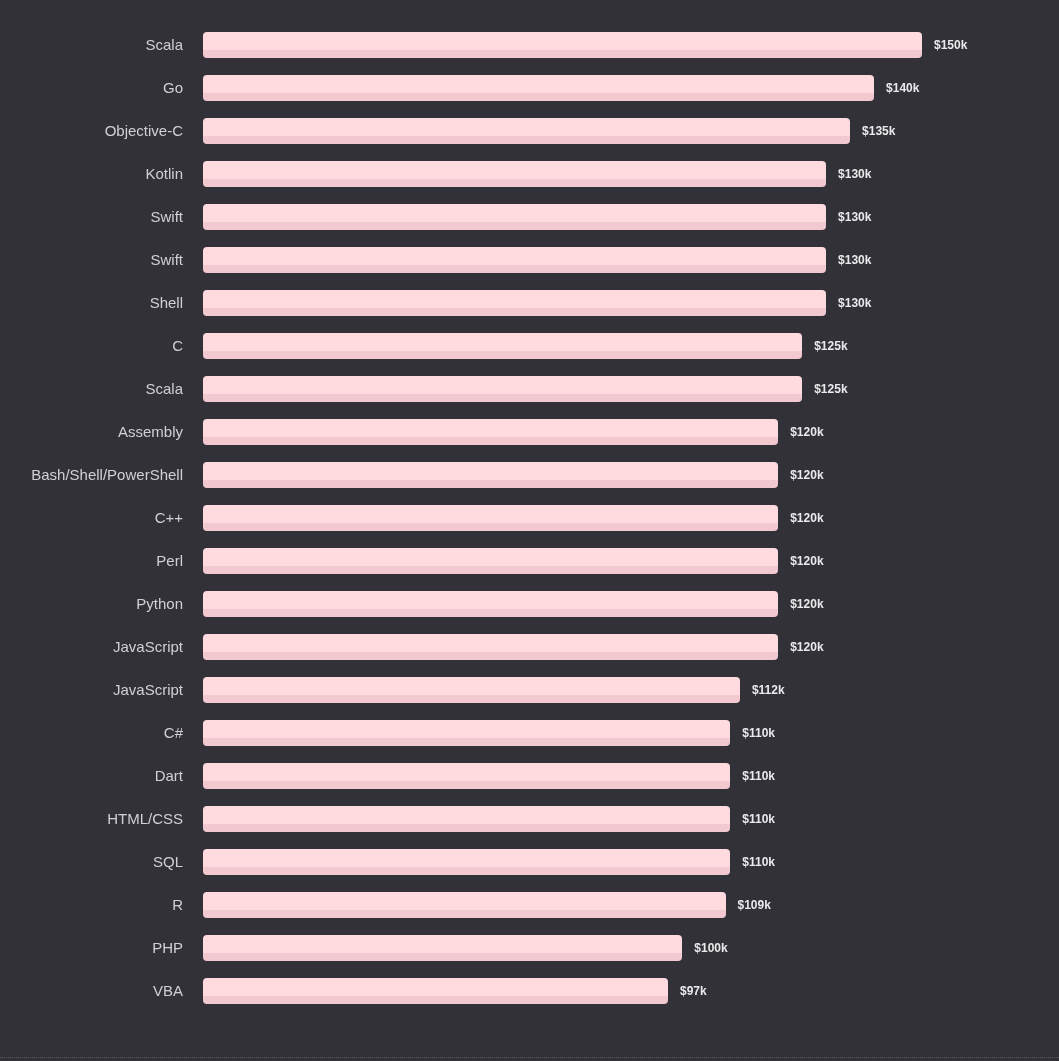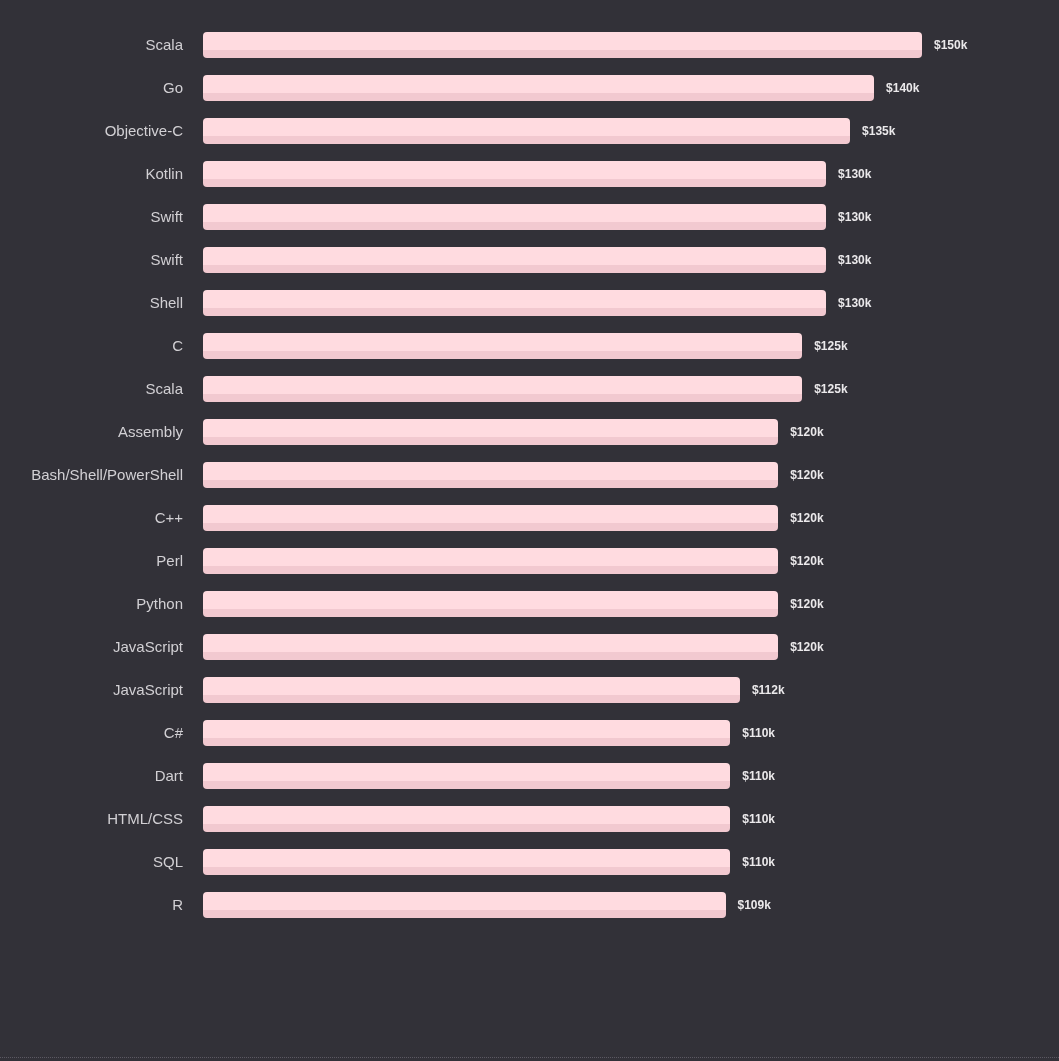--- a/index.html
+++ b/index.html
@@ -168,15 +168,25 @@
       <div class="row">
         <div class="row-label">SQL</div>
         <div class="bar" style="width: 527.3px;"></div>
         <div class="value-label">$110k</div>
       </div>
       <div class="row">
         <div class="row-label">R</div>
         <div class="bar" style="width: 522.5px;"></div>
         <div class="value-label">$109k</div>
       </div>
+      <div class="row">
+        <div class="row-label">PHP</div>
+        <div class="bar" style="width: 479.3px;"></div>
+        <div class="value-label">$100k</div>
+      </div>
+      <div class="row">
+        <div class="row-label">VBA</div>
+        <div class="bar" style="width: 465px;"></div>
+        <div class="value-label">$97k</div>
+      </div>
     </div>
   <div class="axis-line"></div>
 </div>
 
 </body></html>

